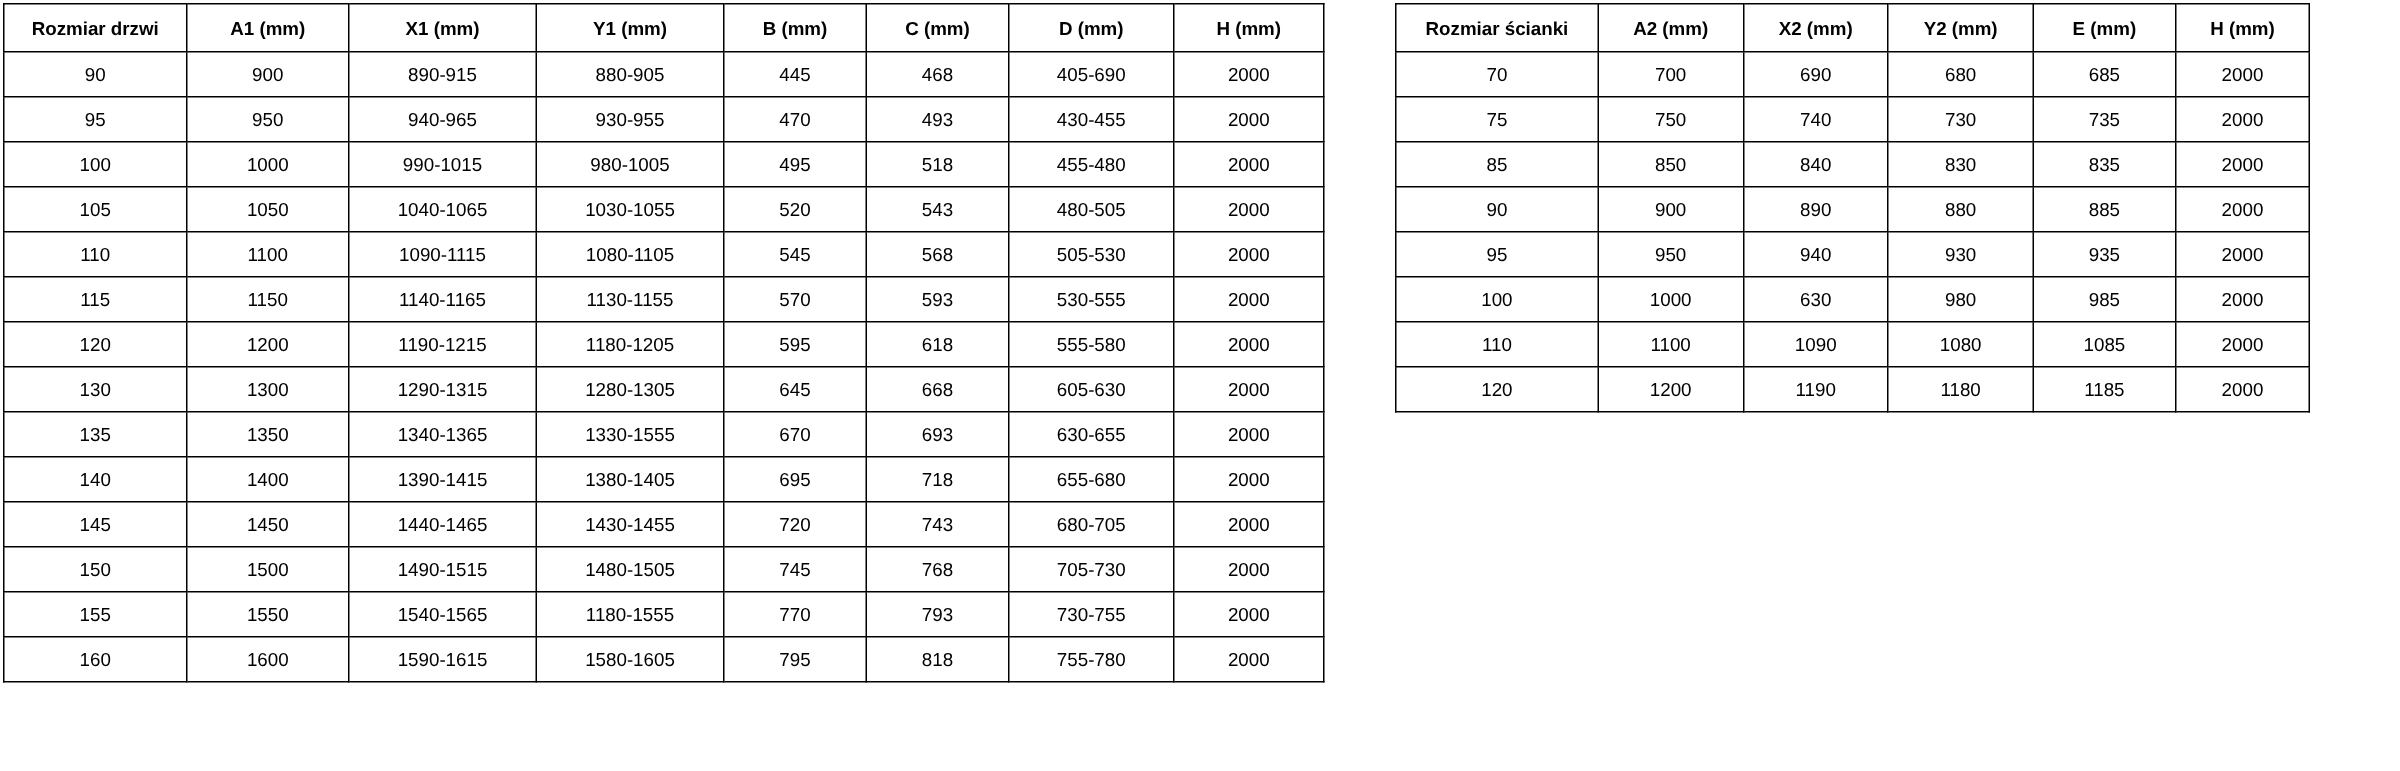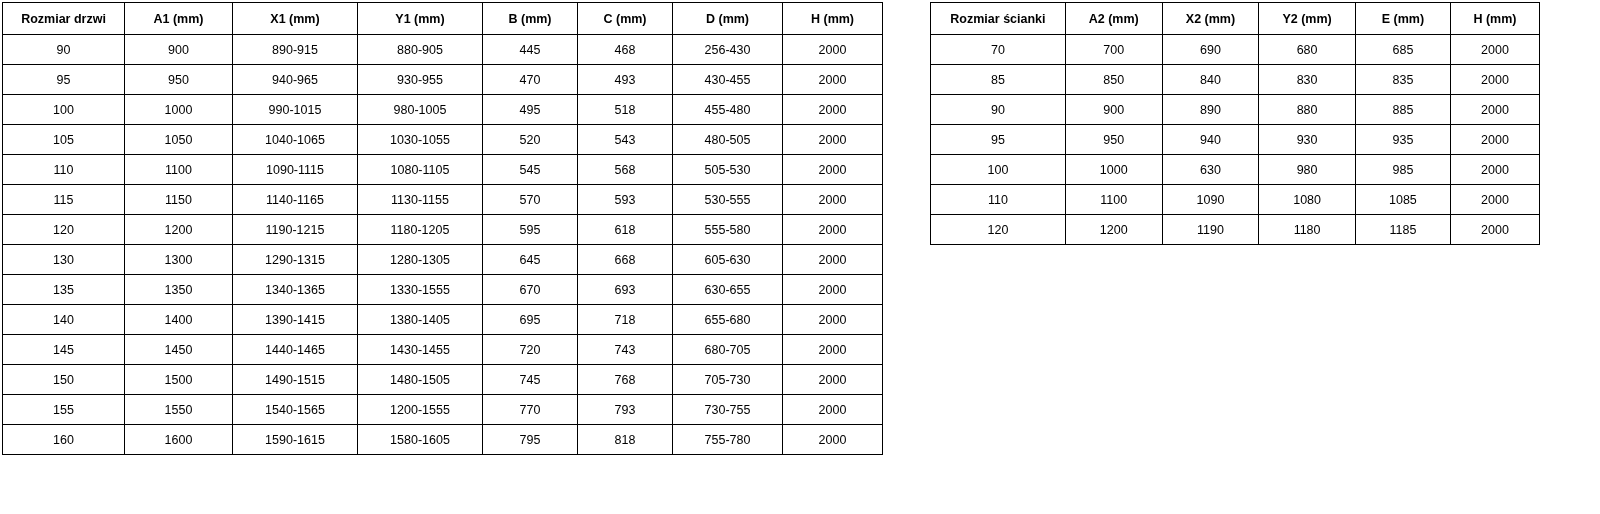--- a/index.html
+++ b/index.html
@@ -96,21 +96,21 @@
           </tr>
       </thead>
       <tbody id="doors-body">
           <tr>
             <td>90</td>
             <td>900</td>
             <td>890-915</td>
             <td>880-905</td>
             <td>445</td>
             <td>468</td>
-            <td>256-430</td>
+            <td>405-690</td>
             <td>2000</td>
           </tr>
           <tr>
             <td>95</td>
             <td>950</td>
             <td>940-965</td>
             <td>930-955</td>
             <td>470</td>
             <td>493</td>
             <td>430-455</td>
@@ -213,21 +213,21 @@
             <td>1480-1505</td>
             <td>745</td>
             <td>768</td>
             <td>705-730</td>
             <td>2000</td>
           </tr>
           <tr>
             <td>155</td>
             <td>1550</td>
             <td>1540-1565</td>
-            <td>1200-1555</td>
+            <td>1180-1555</td>
             <td>770</td>
             <td>793</td>
             <td>730-755</td>
             <td>2000</td>
           </tr>
           <tr>
             <td>160</td>
             <td>1600</td>
             <td>1590-1615</td>
             <td>1580-1605</td>
@@ -263,20 +263,28 @@
       <tbody id="walls-body">
           <tr>
             <td>70</td>
             <td>700</td>
             <td>690</td>
             <td>680</td>
             <td>685</td>
             <td>2000</td>
           </tr>
           <tr>
+            <td>75</td>
+            <td>750</td>
+            <td>740</td>
+            <td>730</td>
+            <td>735</td>
+            <td>2000</td>
+          </tr>
+          <tr>
             <td>85</td>
             <td>850</td>
             <td>840</td>
             <td>830</td>
             <td>835</td>
             <td>2000</td>
           </tr>
           <tr>
             <td>90</td>
             <td>900</td>

